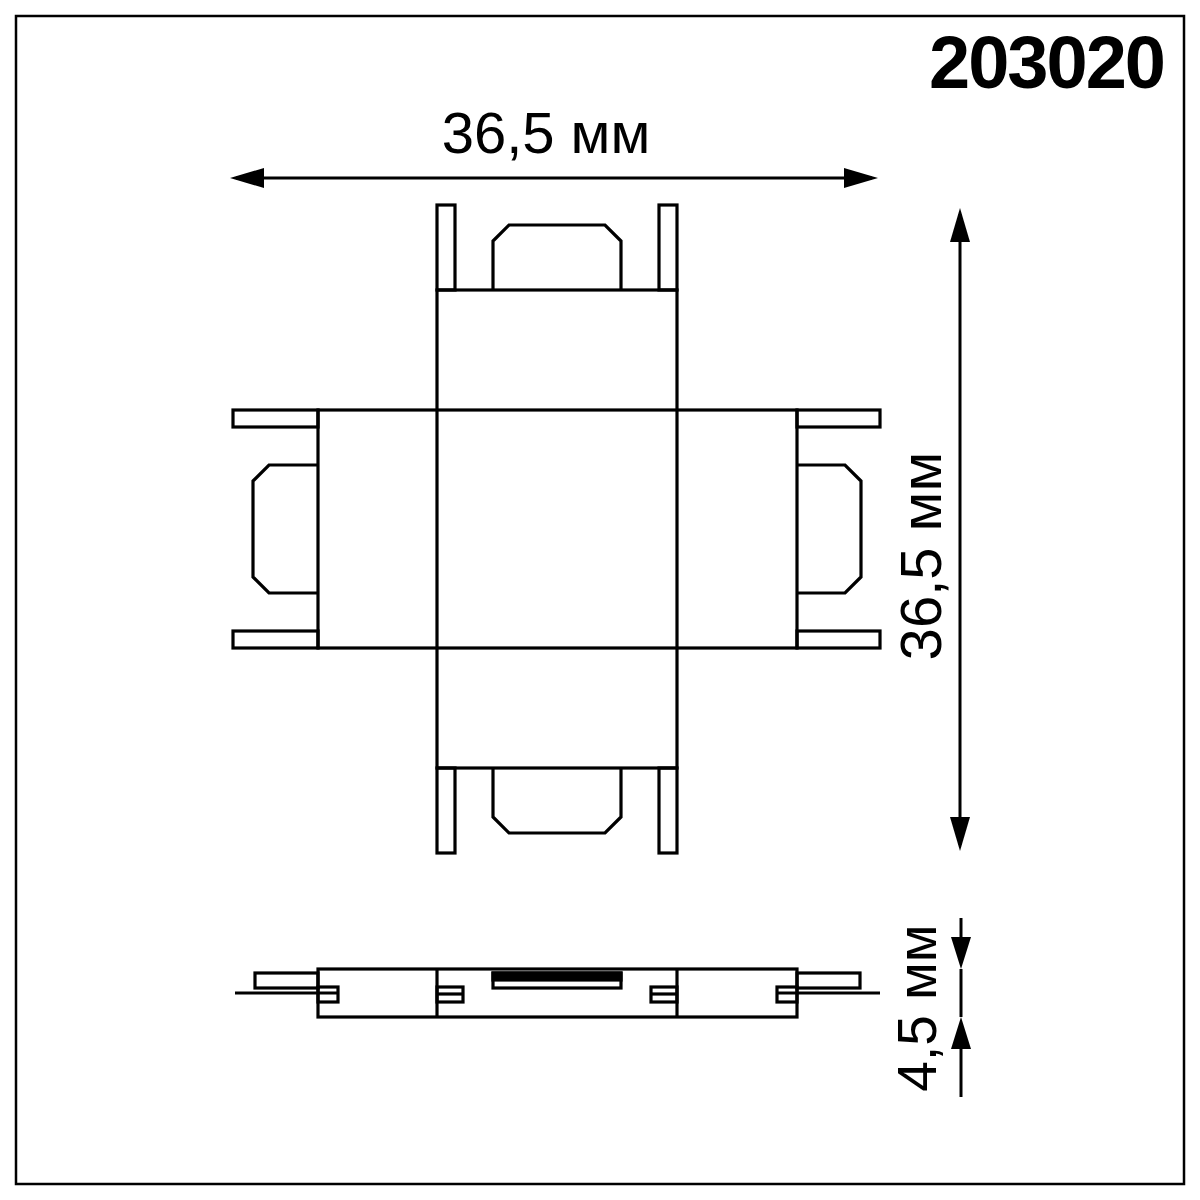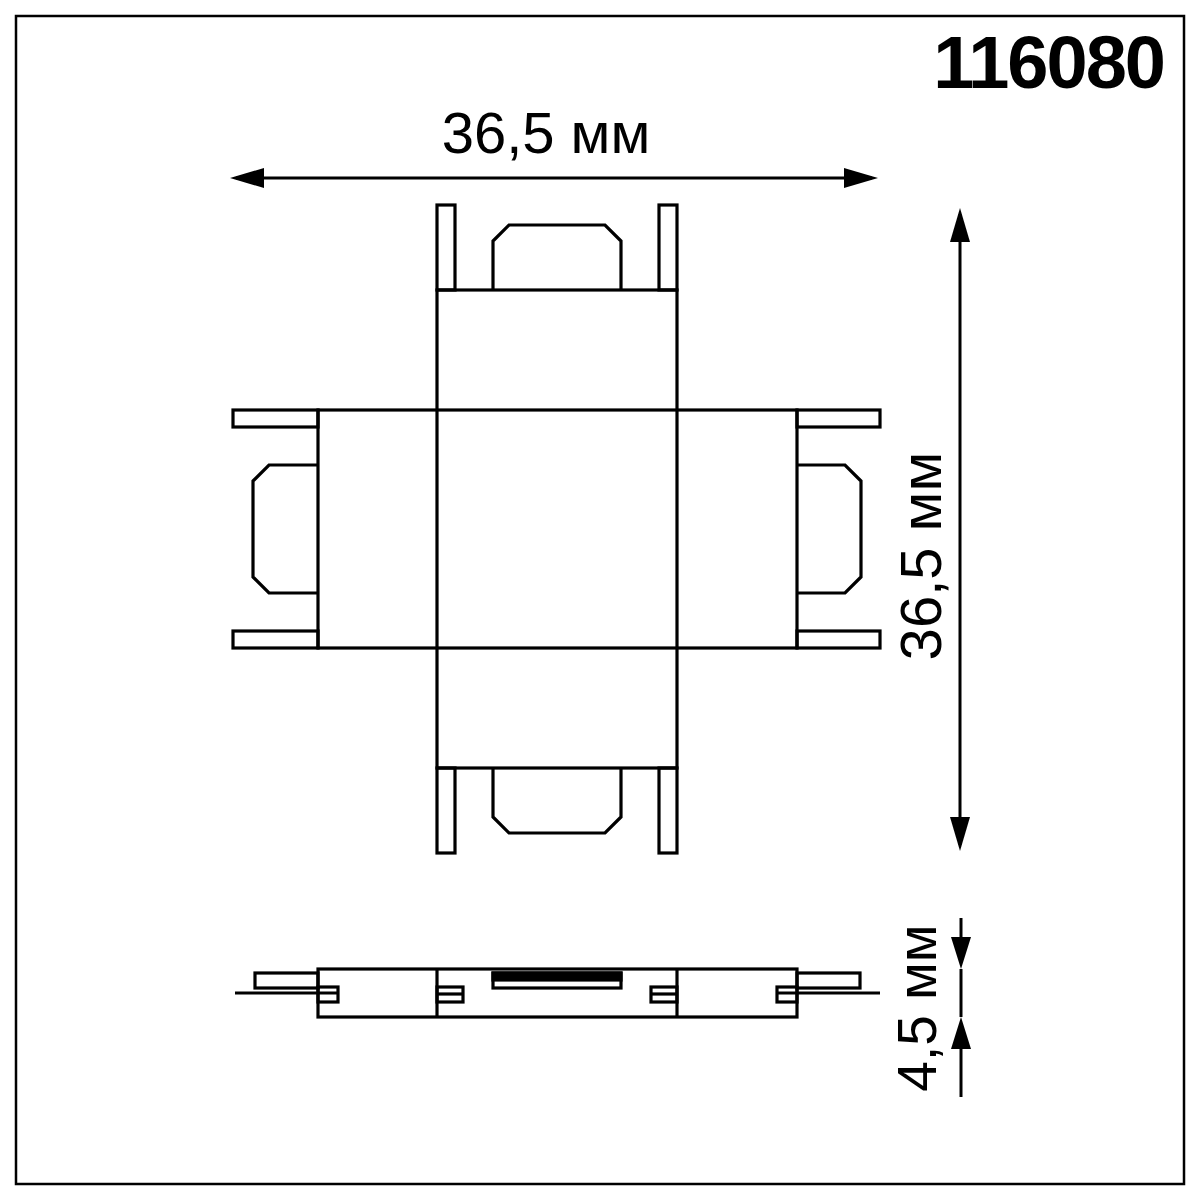--- a/index.html
+++ b/index.html
@@ -127,21 +127,21 @@
 
     <g>
       <line x1="961" y1="918" x2="961" y2="940" stroke="#000" stroke-width="3"></line>
       <polygon points="961,969 951,937 971,937" fill="#000"></polygon>
       <line x1="961" y1="969" x2="961" y2="1017" stroke="#000" stroke-width="3"></line>
       <polygon points="961,1017 951,1049 971,1049" fill="#000"></polygon>
       <line x1="961" y1="1046" x2="961" y2="1097" stroke="#000" stroke-width="3"></line>
     </g>
   </svg>
 
-  <div class="label part-number">116080</div>
+  <div class="label part-number">203020</div>
 
   <div class="label dim-label-top">36,5 мм</div>
 
   <div class="label dim-label-right">36,5 мм</div>
 
   <div class="label dim-label-thickness">4,5 мм</div>
 
 </div>
 
 </body></html>

